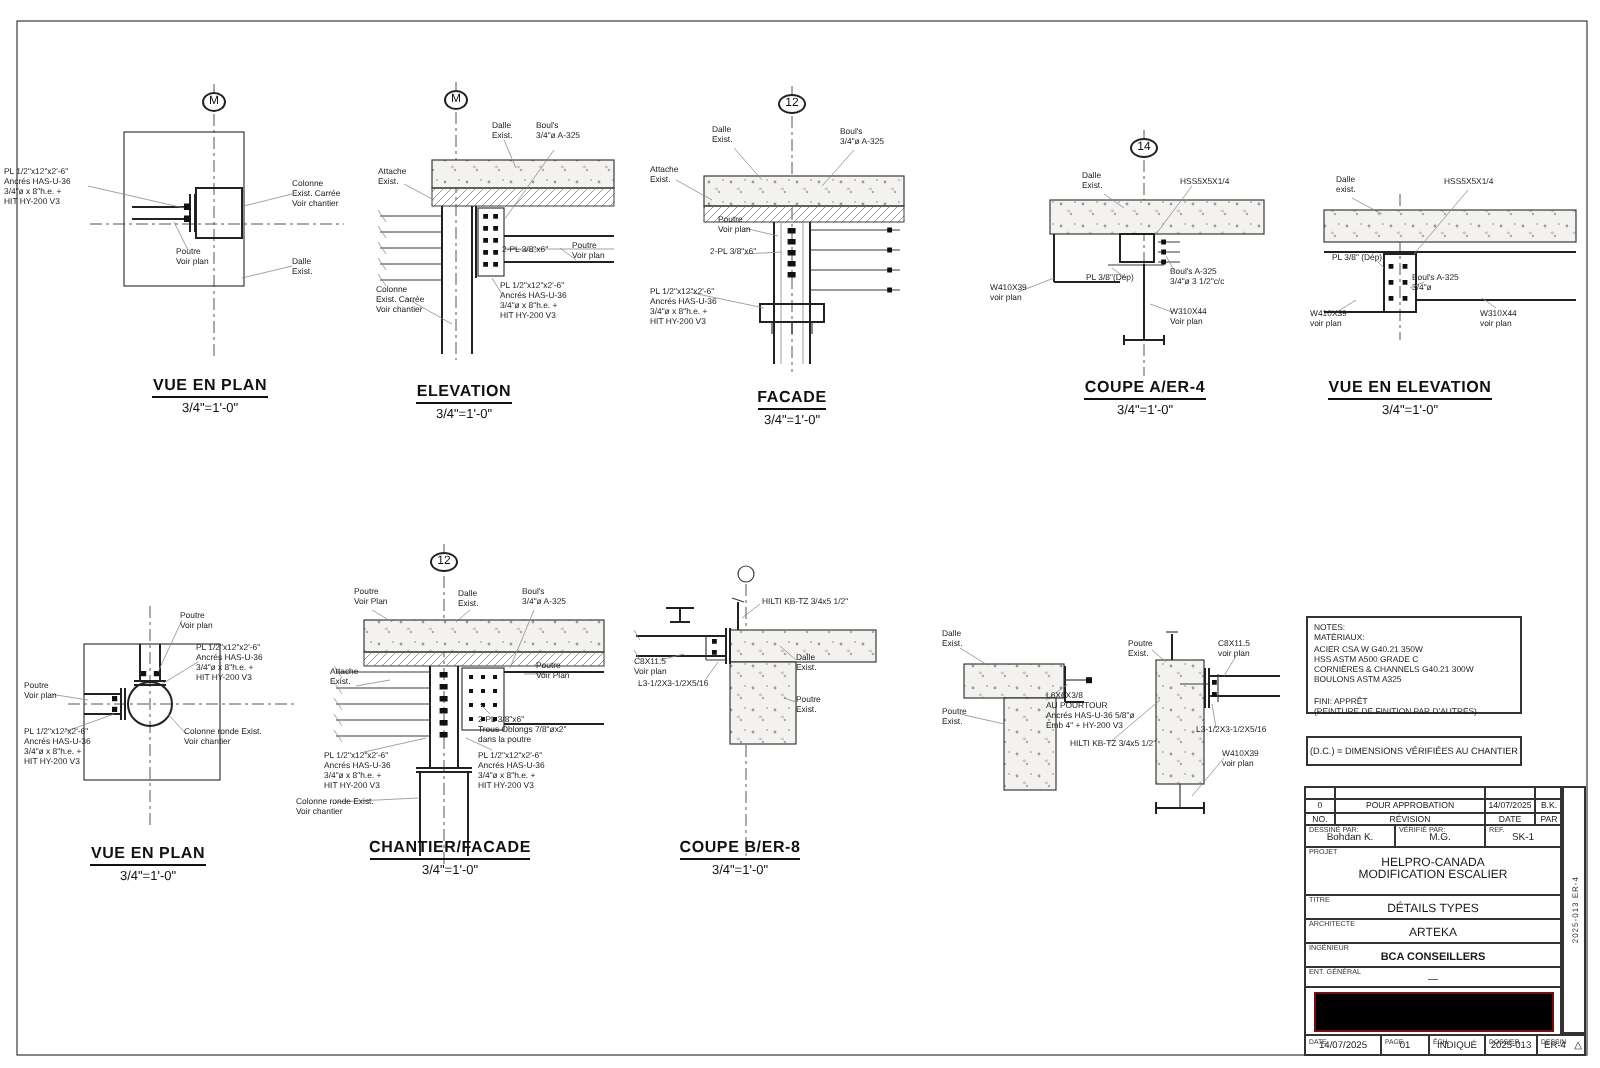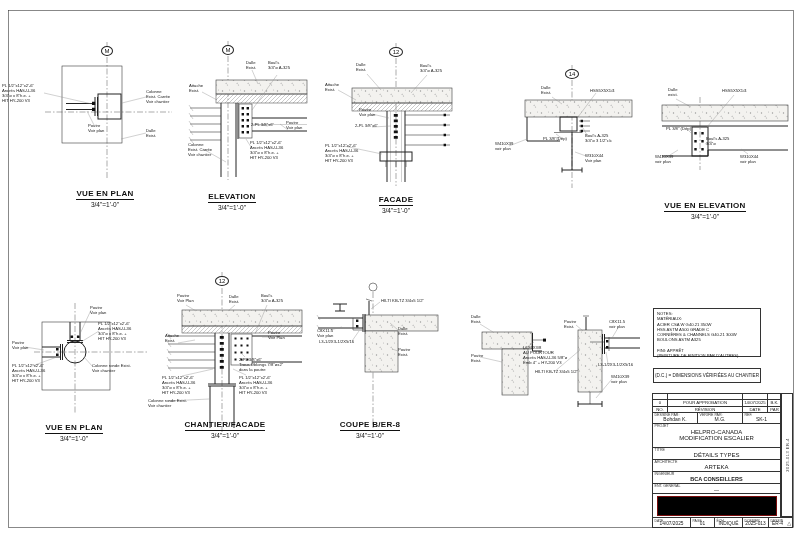--- a/index.html
+++ b/index.html
@@ -324,21 +324,25 @@
     <div class="sc">3/4"=1'-0"</div>
   </div>
   <div class="dtitle" style="left:187px;top:185px;width:90px">
     <span class="t">ELEVATION</span>
     <div class="sc">3/4"=1'-0"</div>
   </div>
   <div class="dtitle" style="left:356px;top:188px;width:80px">
     <span class="t">FACADE</span>
     <div class="sc">3/4"=1'-0"</div>
   </div>
-  <div class="dtitle" style="left:655px;top:194px;width:100px">
+  <div class="dtitle" style="left:525px;top:183px;width:95px">
+    <span class="t">COUPE A/ER-4</span>
+    <div class="sc">3/4"=1'-0"</div>
+  </div>
+  <div class="dtitle" style="left:655px;top:183px;width:100px">
     <span class="t">VUE EN ELEVATION</span>
     <div class="sc">3/4"=1'-0"</div>
   </div>
   <div class="dtitle" style="left:34px;top:416px;width:80px">
     <span class="t">VUE EN PLAN</span>
     <div class="sc">3/4"=1'-0"</div>
   </div>
   <div class="dtitle" style="left:180px;top:413px;width:90px">
     <span class="t">CHANTIER/FACADE</span>
     <div class="sc">3/4"=1'-0"</div>

